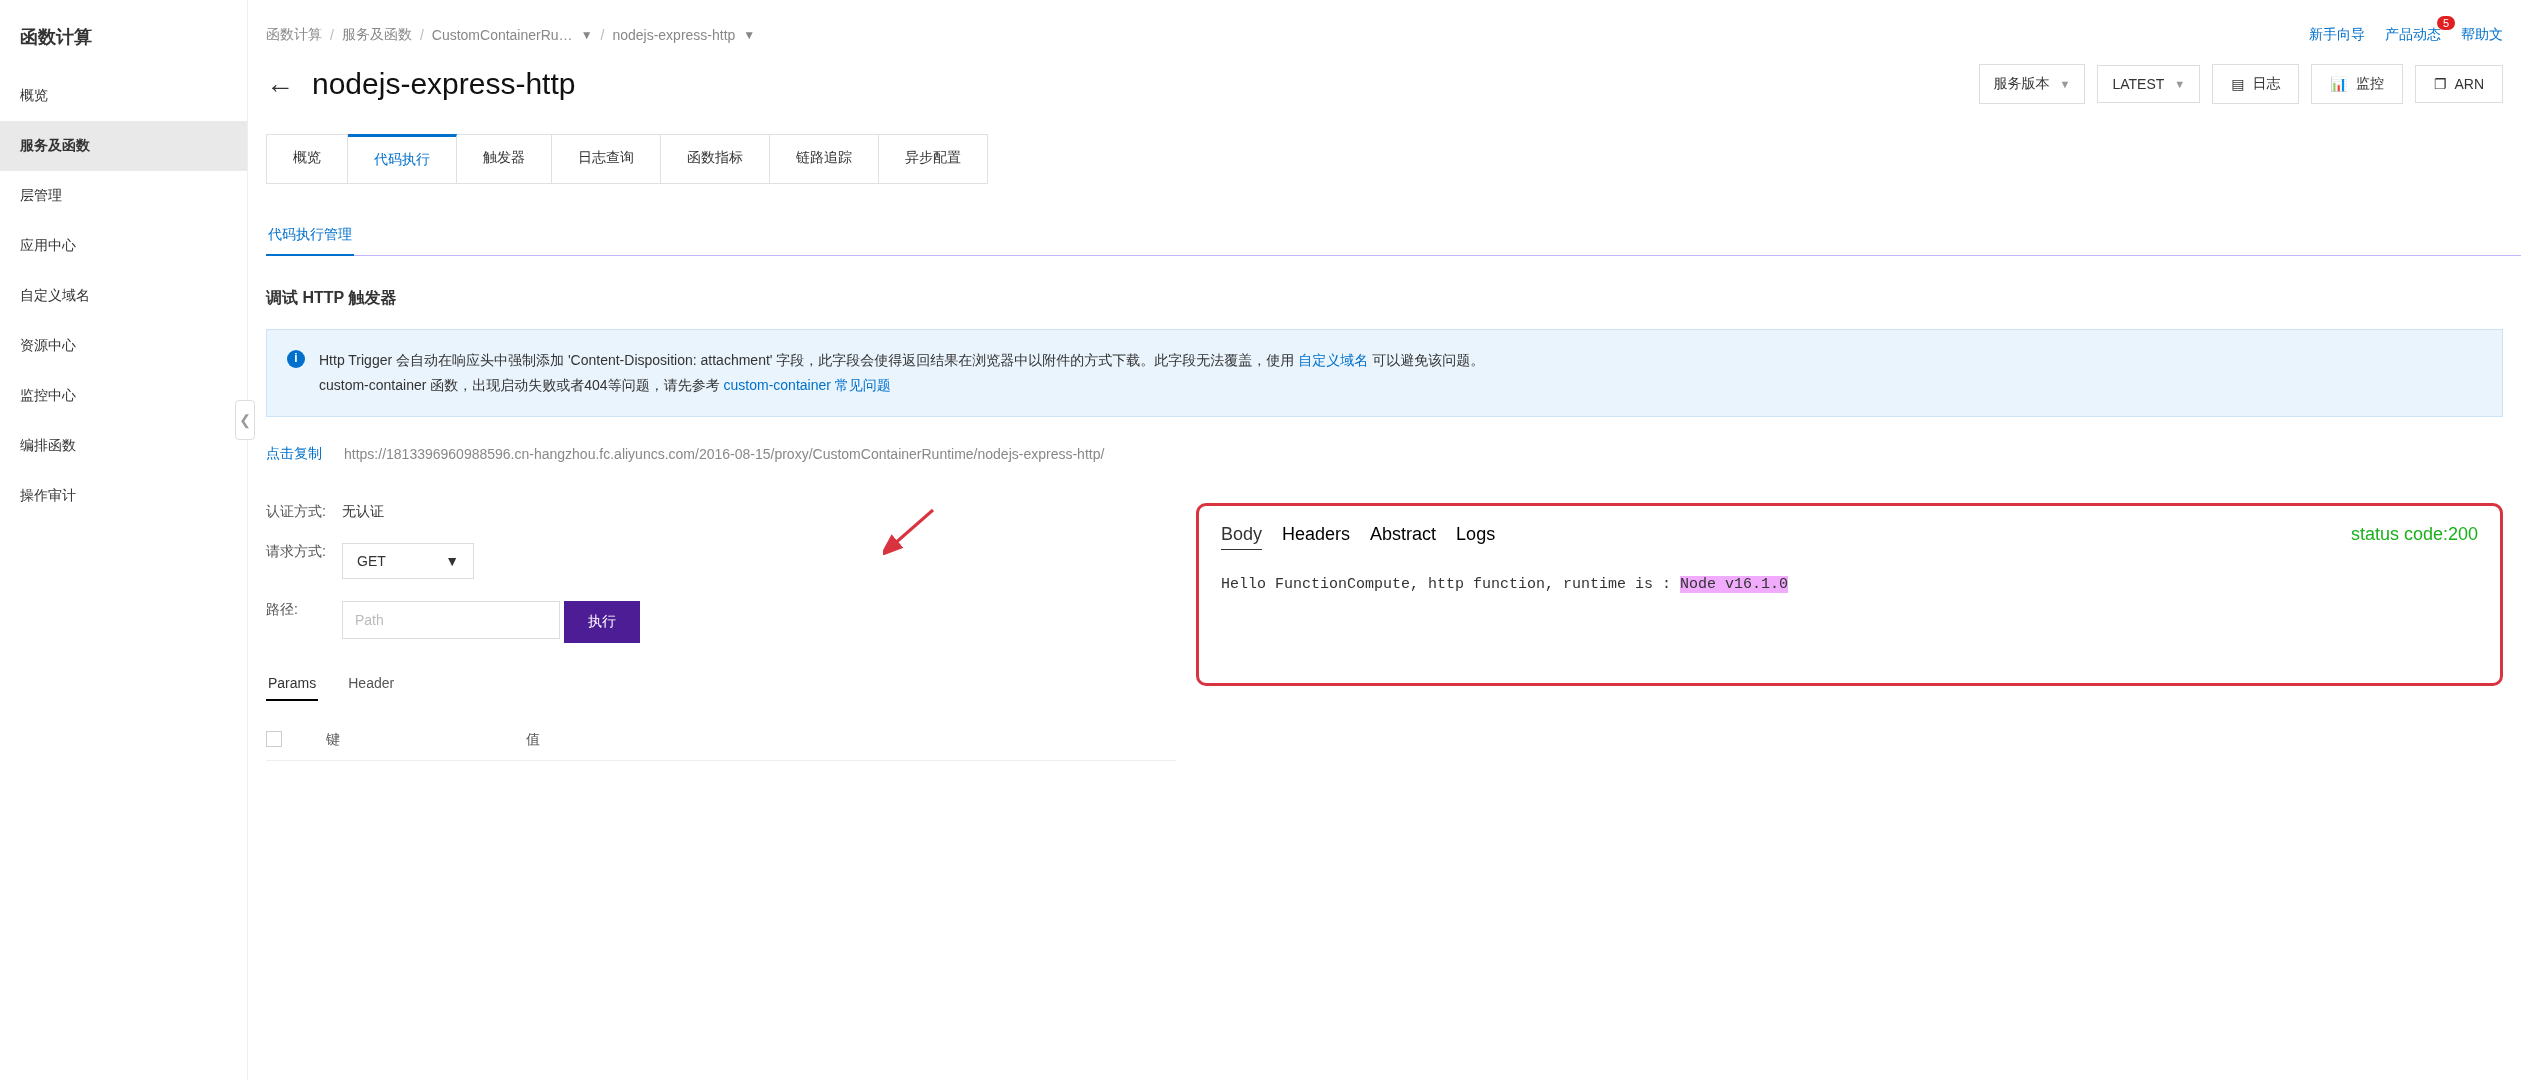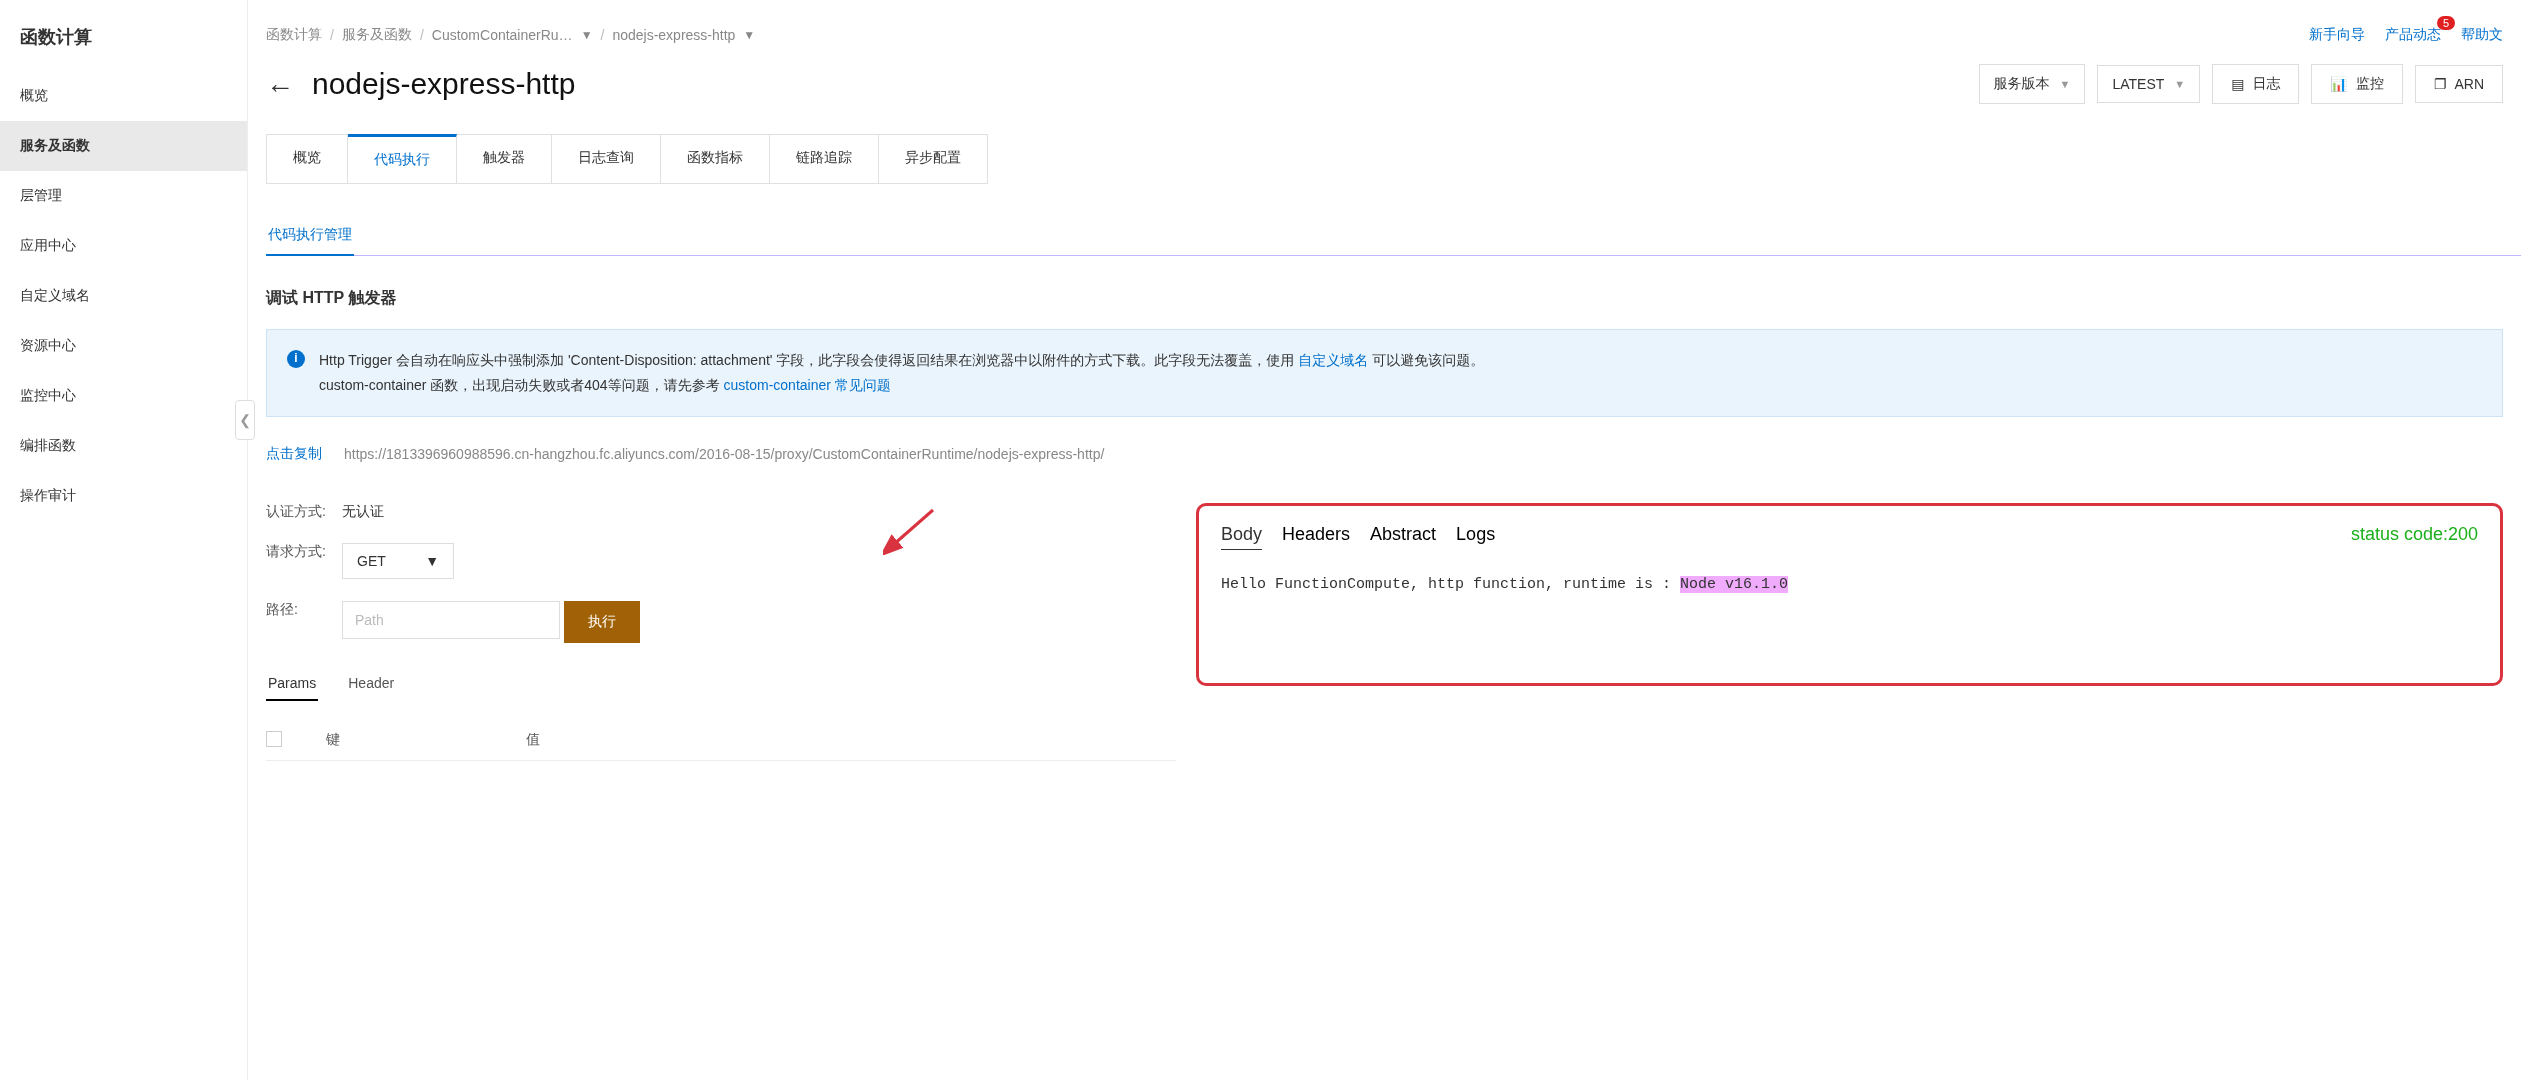--- a/index.html
+++ b/index.html
@@ -37,24 +37,24 @@
 .info-box a { color: #0070cc; text-decoration: none; }
 .url-row { margin-top: 28px; display: flex; gap: 22px; align-items: center; }
 .copy-link { color: #0070cc; cursor: pointer; }
 .url-text { color: #888; }
 .two-col { display: flex; margin-top: 40px; margin-right: 18px; }
 .left-col { flex: 0 0 910px; }
 .right-col { flex: 1; margin-left: 20px; }
 .form-row { display: flex; align-items: flex-start; gap: 4px; margin-bottom: 22px; }
 .form-label { width: 72px; color: #555; }
 .form-val { color: #333; }
-.select { border: 1px solid #ddd; padding: 9px 14px; display: flex; align-items: center; justify-content: space-between; width: 112px; cursor: pointer; }
+.select { border: 1px solid #ddd; padding: 9px 14px; display: flex; align-items: center; justify-content: space-between; width: 132px; cursor: pointer; }
 .text-input { border: 1px solid #ddd; padding: 10px 12px; width: 218px; font-size: 14px; color: #333; }
 .text-input::placeholder { color: #bbb; }
-.btn-primary { background: #a16207; color: #fff; border: none; padding: 12px 24px; cursor: pointer; font-size: 14px; }
+.btn-primary { background: #4c1d95; color: #fff; border: none; padding: 12px 24px; cursor: pointer; font-size: 14px; }
 .mini-tabs { display: flex; gap: 28px; margin-top: 24px; }
 .mini-tab { padding: 8px 2px; cursor: pointer; color: #555; }
 .mini-tab.active { color: #333; border-bottom: 2px solid #000000; }
 .table-head { display: flex; margin-top: 20px; padding: 10px 0; border-bottom: 1px solid #eee; color: #555; }
 .th-check { width: 60px; }
 .th-key { width: 200px; }
 .th-val { flex: 1; }
 .checkbox { width: 16px; height: 16px; border: 1px solid #ccc; display: inline-block; }
 .result-box { border: 3px solid #d9333f; border-radius: 10px; padding: 18px 22px 90px 22px; }
 .result-tabs { display: flex; gap: 20px; align-items: baseline; }

